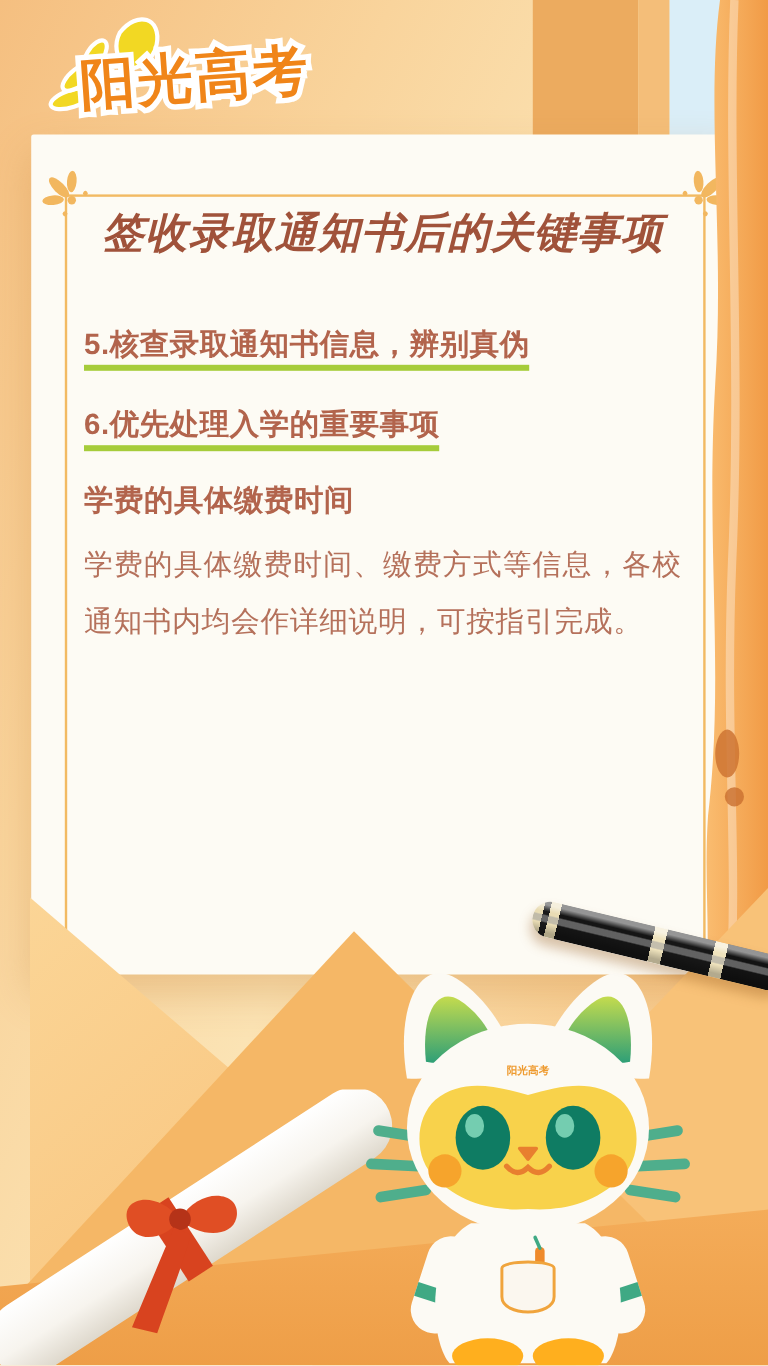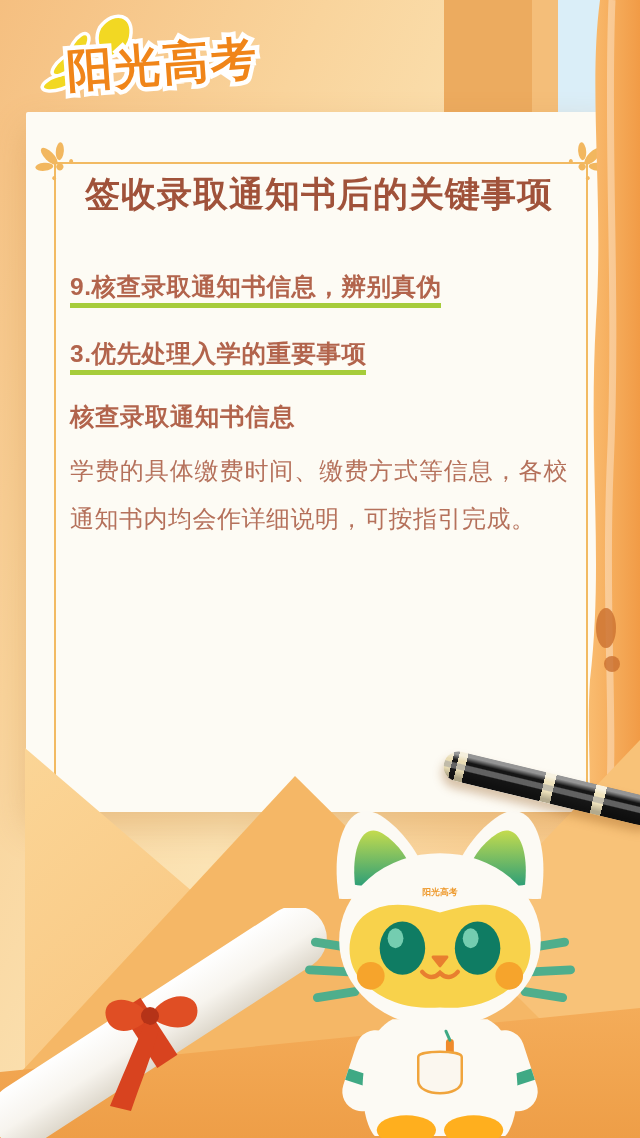--- a/index.html
+++ b/index.html
@@ -29,21 +29,21 @@
     background:#FDFBF4; z-index:3; overflow:hidden; border-radius:2px;
     box-shadow:0 16px 34px rgba(198,130,55,.32); }
   .frame { position:absolute; left:28px; top:50px; right:24px; bottom:-20px;
     border:2px solid #F2BA62; }
   .corner { position:absolute; width:44px; height:44px; }
   .corner.tl { left:9px;  top:30px; }
   .corner.tr { right:5px; top:30px; transform:scaleX(-1); }
 
   .content { position:relative; padding:0 44px; z-index:2; }
   .title { margin-top:60px; font-family:"Liberation Serif", serif; font-weight:bold;
-    font-size:35px; line-height:1.3; color:#A0523A; text-align:center; letter-spacing:1px; }
+    font-size:35px; line-height:1.3; color:#A0523A; text-align:center; letter-spacing:1px;font-style:italic; }
   .sec-head { font-size:24.5px; font-weight:bold; color:#B2644C; letter-spacing:.5px; }
   .sec-head .ul { border-bottom:5px solid #A6CC3A; padding-bottom:3px; }
   .mt-sec1 { margin-top:52px; }
   .mt-sec2 { margin-top:34px; }
   .sub-head { margin-top:30px; font-size:24.5px; font-weight:bold; color:#B2644C; letter-spacing:.5px; }
   .body-p { margin:14px 0 0 0; font-size:24px; line-height:48px; color:#B5715B;
     text-align:justify; letter-spacing:.5px; }
 
   
   .envelope { position:absolute; left:0; top:735px; width:640px; height:403px; z-index:5; }
@@ -117,27 +117,27 @@
         <circle cx="22" cy="26" r="3.5"></circle>
         <circle cx="10" cy="30" r="2"></circle>
         <circle cx="34" cy="30" r="2"></circle>
       </g>
     </svg>
 
     <div class="content">
       <div class="title">签收录取通知书后的关键事项</div>
 
       <div class="sec-head mt-sec1">
-        <span class="ul">9.核查录取通知书信息，辨别真伪</span>
+        <span class="ul">5.核查录取通知书信息，辨别真伪</span>
       </div>
 
       <div class="sec-head mt-sec2">
-        <span class="ul">3.优先处理入学的重要事项</span>
+        <span class="ul">6.优先处理入学的重要事项</span>
       </div>
-      <div class="sub-head">核查录取通知书信息</div>
+      <div class="sub-head">学费的具体缴费时间</div>
       <p class="body-p">学费的具体缴费时间、缴费方式等信息，各校通知书内均会作详细说明，可按指引完成。</p>
     </div>
   </div>
 
   <svg class="envelope" viewBox="0 0 640 403">
     <defs>
       <linearGradient id="frontG" x1="0" y1="0" x2="0" y2="1">
         <stop offset="0" stop-color="#F4AC59"></stop>
           <stop offset="1" stop-color="#EE9E47"></stop>
       </linearGradient>

